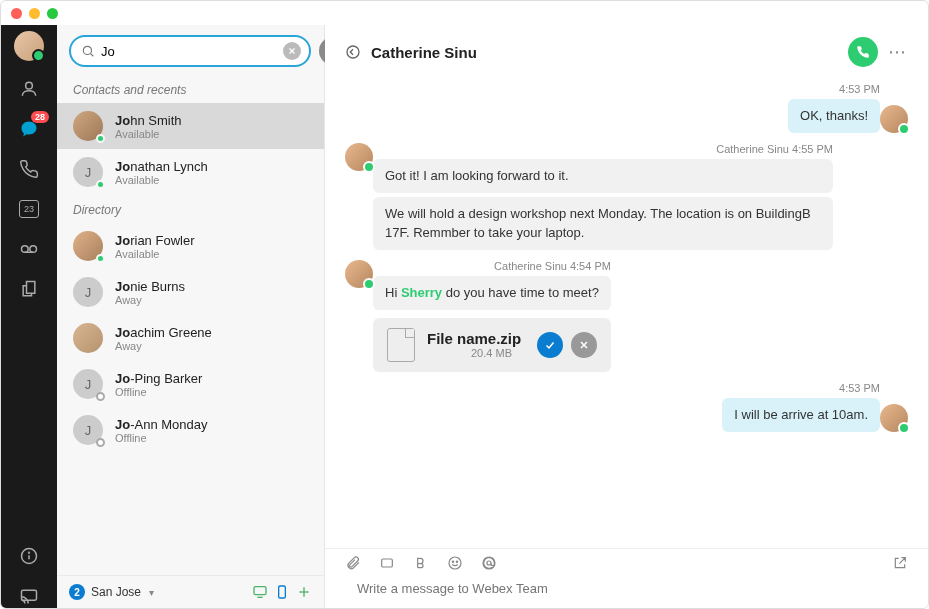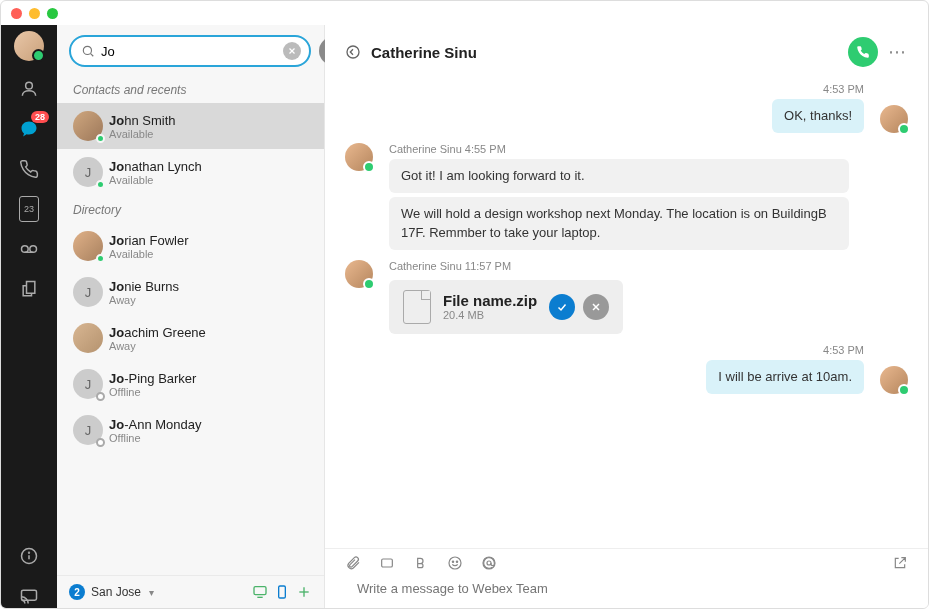--- a/index.html
+++ b/index.html
@@ -12,32 +12,32 @@
 .dot.green { background: #28c840; }
 .main { flex: 1; display: flex; min-height: 0; }
 .navrail { width: 56px; background: #1a1a1a; display: flex; flex-direction: column; align-items: center; padding-top: 6px; gap: 16px; }
 .navrail .spacer { flex: 1; }
 .nav-avatar { width: 30px; height: 30px; border-radius: 50%; background: linear-gradient(135deg,#e9c7a8,#c9a07a); position: relative; }
 .nav-avatar::after { content:''; position:absolute; right:-1px; bottom:-1px; width:9px; height:9px; background:#2ecc71; border:2px solid #1a1a1a; border-radius:50%; }
 .nav-icon { width: 24px; height: 24px; display:flex; align-items:center; justify-content:center; color:#aaa; position: relative; cursor:pointer; }
 .nav-icon svg { width: 20px; height: 20px; }
 .nav-icon.active svg { color:#00a0d1; }
 .nav-badge { position:absolute; top:-6px; right:-8px; background:#ff4d4f; color:#fff; font-size:9px; font-weight:600; padding:1px 4px; border-radius:8px; }
-.nav-cal { font-size:9px; border:1.5px solid #aaa; border-radius:3px; width:20px; height:26px; display:flex; align-items:center; justify-content:center; color:#aaa; }
+.nav-cal { font-size:9px; border:1.5px solid #aaa; border-radius:3px; width:20px; height:18px; display:flex; align-items:center; justify-content:center; color:#aaa; }
 .sidebar { width: 268px; background:#f7f7f7; border-right:1px solid #e6e6e6; display:flex; flex-direction:column; }
 .searchrow { display:flex; gap:8px; padding:10px 12px 8px; align-items:center; }
 .searchbox { flex:1; display:flex; align-items:center; border:2px solid #2aa5d9; border-radius:18px; height:32px; padding:0 8px 0 10px; background:#fff; }
 .searchbox svg { width:14px; height:14px; color:#777; }
 .searchbox input { flex:1; border:none; outline:none; font-size:13px; padding:0 6px; }
 .searchbox .clear { width:18px; height:18px; border-radius:50%; background:#bbb; display:flex; align-items:center; justify-content:center; cursor:pointer; }
 .searchbox .clear svg { width:10px; height:10px; color:#fff; }
 .cancel-btn { border:none; background:#8a8a8a; color:#fff; font-size:12px; border-radius:16px; height:28px; padding:0 14px; cursor:pointer; }
 .section-header { font-size:12px; color:#777; padding:8px 16px 6px;font-style:italic; }
 .contact-list { overflow-y:auto; }
-.contact { display:flex; align-items:center; gap:6px; padding:8px 16px; cursor:pointer; }
+.contact { display:flex; align-items:center; gap:12px; padding:8px 16px; cursor:pointer; }
 .contact.selected { background:#d9d9d9; }
 .avatar { width:30px; height:30px; border-radius:50%; background:#ccc; position:relative; flex-shrink:0; display:flex; align-items:center; justify-content:center; font-size:13px; color:#666; }
 .avatar.img1 { background:linear-gradient(135deg,#cfa77f,#9d785a); }
 .avatar.img2 { background:linear-gradient(135deg,#e0b188,#a8815f); }
 .avatar.img3 { background:linear-gradient(135deg,#d8b692,#b5936f); }
 .presence-dot { position:absolute; right:-2px; bottom:-2px; width:9px; height:9px; border-radius:50%; border:2px solid #f7f7f7; }
 .presence-dot.available { background:#2ecc71; }
 .presence-dot.offline { background:#fff; border:2px solid #aaa; }
 .contact-info { display:flex; flex-direction:column; }
 .contact-name { font-size:13px; color:#222; }
@@ -54,36 +54,36 @@
 .chat-header { display:flex; align-items:center; padding:12px 20px 8px; gap:10px; }
 .back-icon { color:#666; }
 .chat-title { font-size:15px; font-weight:700; color:#222; }
 .chat-header-spacer { flex:1; }
 .call-btn { width:30px; height:30px; border-radius:50%; background:#2ecc71; display:flex; align-items:center; justify-content:center; cursor:pointer; }
 .call-btn svg { width:14px; height:14px; color:#fff; }
 .more-btn { color:#888; font-size:18px; cursor:pointer; letter-spacing:2px; }
 .messages { flex:1; overflow-y:auto; padding:8px 20px 12px; }
 .msg-row { display:flex; margin-bottom:10px; }
 .msg-row.right { justify-content:flex-end; }
-.msg-block { display:flex; gap:16px; max-width: 540px; }
+.msg-block { display:flex; gap:0; max-width: 540px; }
 .msg-block.right { flex-direction:row-reverse; align-items:flex-end; }
 .msg-avatar { width:28px; height:28px; border-radius:50%; background:linear-gradient(135deg,#e9b88f,#b5865e); position:relative; flex-shrink:0; }
 .msg-avatar::after { content:''; position:absolute; right:-2px; bottom:-2px; width:8px; height:8px; background:#2ecc71; border:2px solid #fff; border-radius:50%; }
 .msg-col { display:flex; flex-direction:column; gap:4px; }
-.msg-meta { font-size:11px; color:#888; }
+.msg-meta { font-size:11px; color:#888;text-align:right; }
 .msg-meta.right { text-align:right; }
 .bubble { background:#f1f1f1; padding:8px 12px; border-radius:6px; font-size:13px; color:#333; max-width:460px; line-height:1.4; }
 .bubble.mine { background:#d9f2f9; }
 .mention { color:#2ecc71; font-weight:600; }
 .file-attach { display:flex; align-items:center; gap:12px; background:#eee; padding:10px 14px; border-radius:6px; margin-top:4px; }
 .file-icon { width:28px; height:34px; border:1.5px solid #aaa; border-radius:3px; position:relative; }
 .file-icon::before { content:''; position:absolute; top:0; right:0; width:8px; height:8px; border-left:1.5px solid #aaa; border-bottom:1.5px solid #aaa; background:#eee; }
 .file-info { display:flex; flex-direction:column; }
 .file-name { font-size:15px; font-weight:700; color:#222; }
-.file-size { font-size:11px; color:#888; }
+.file-size { font-size:11px; color:#888;margin-left:44px; }
 .file-actions { margin-left:auto; display:flex; gap:8px; }
 .circ-btn { width:26px; height:26px; border-radius:50%; display:flex; align-items:center; justify-content:center; cursor:pointer; }
 .circ-btn.blue { background:#0b7dd0; color:#fff; }
 .circ-btn.gray { background:#999; color:#fff; }
 .circ-btn svg { width:12px; height:12px; }
 .composer-toolbar { display:flex; gap:18px; padding:6px 20px; border-top:1px solid #eee; color:#888; align-items:center; }
 .composer-toolbar svg { width:16px; height:16px; cursor:pointer; }
 .tb-spacer { flex:1; }
 .composer { padding:4px 20px 12px; }
 .composer input { width:100%; border:none; outline:none; font-size:13px; color:#999;margin-left:12px; }
@@ -283,21 +283,24 @@
               <div class="bubble">Got it! I am looking forward to it.</div>
               <div class="bubble">We will hold a design workshop next Monday. The location is on BuildingB 17F. Remmber to take your laptop.</div>
             </div>
           </div>
         </div>
 
         <div class="msg-row">
           <div class="msg-block">
             <div class="msg-avatar"></div>
             <div class="msg-col">
-              <div class="msg-meta">Catherine Sinu  11:57 PM</div>
+              <div class="msg-meta">Catherine Sinu  4:54 PM</div>
+              <div class="bubble">
+                <span>Hi </span><span class="mention">Sherry</span><span> do you have time to meet?</span>
+              </div>
               <div class="file-attach">
                 <div class="file-icon"></div>
                 <div class="file-info">
                   <div class="file-name">File name.zip</div>
                   <div class="file-size">20.4 MB</div>
                 </div>
                 <div class="file-actions">
                   <div class="circ-btn blue">
                       <svg viewBox="0 0 24 24" fill="none" stroke="currentColor" stroke-width="3">
                         <polyline points="5 13 10 18 19 7"></polyline>

